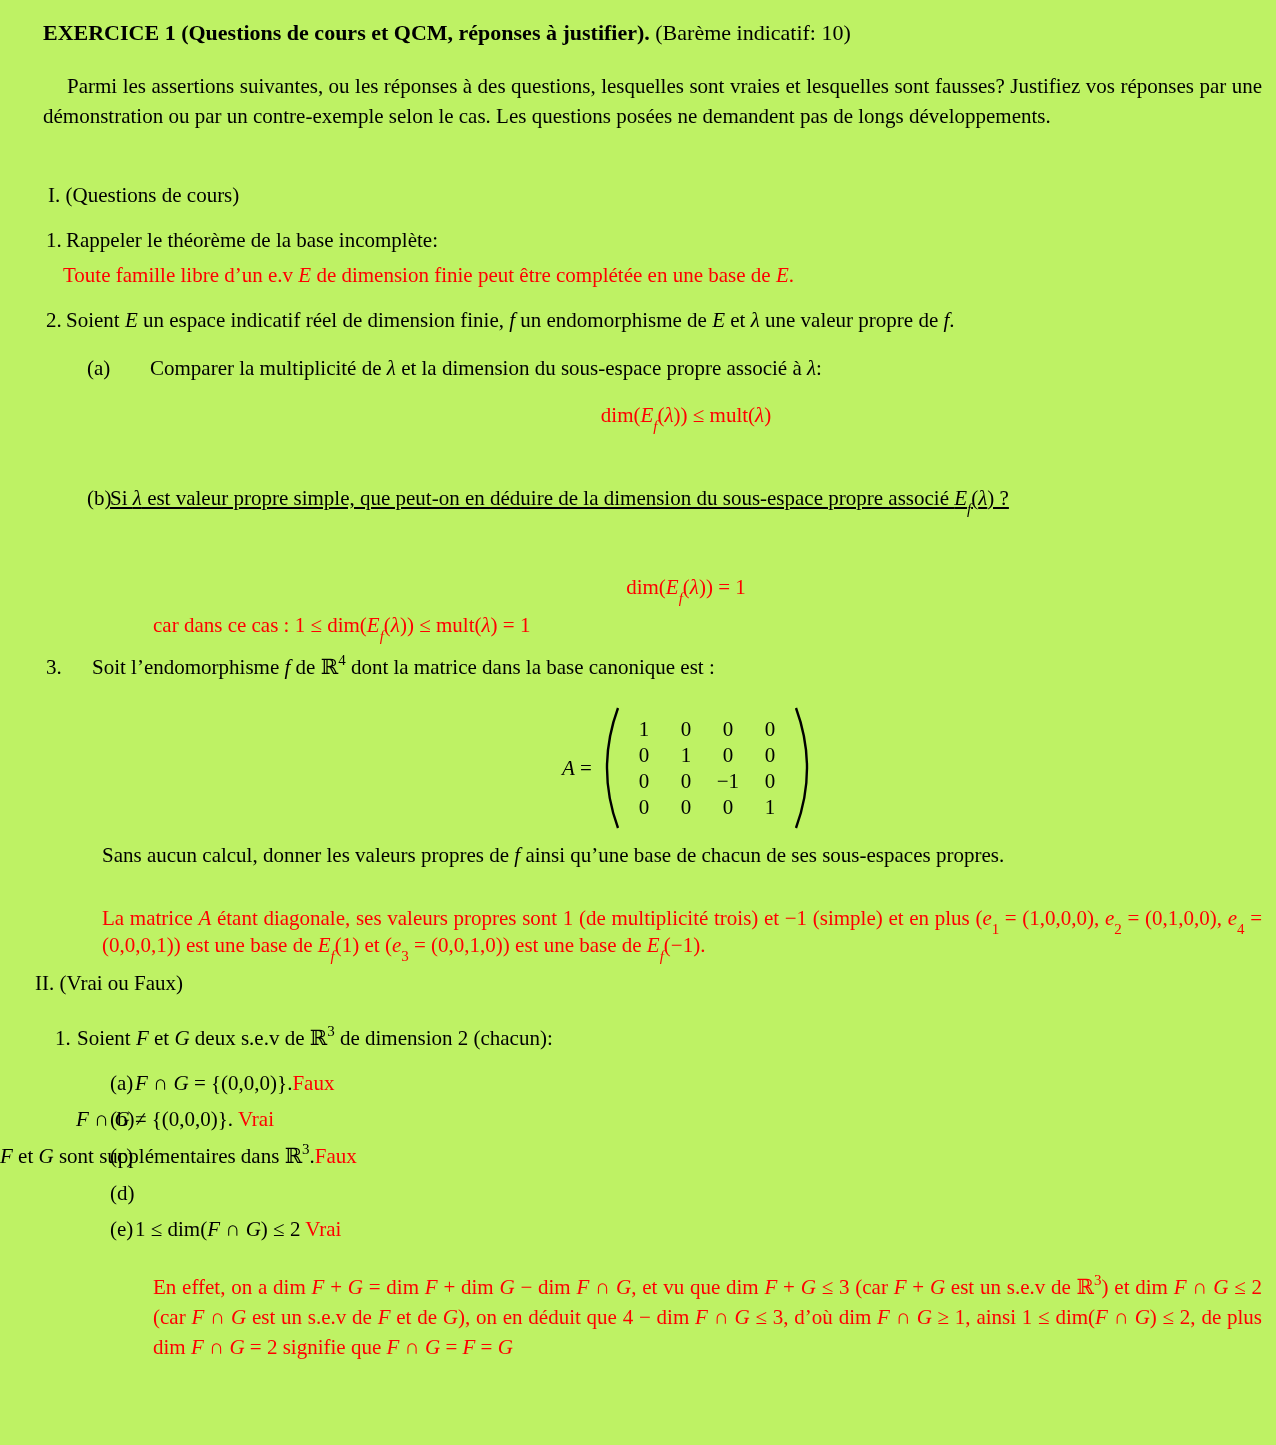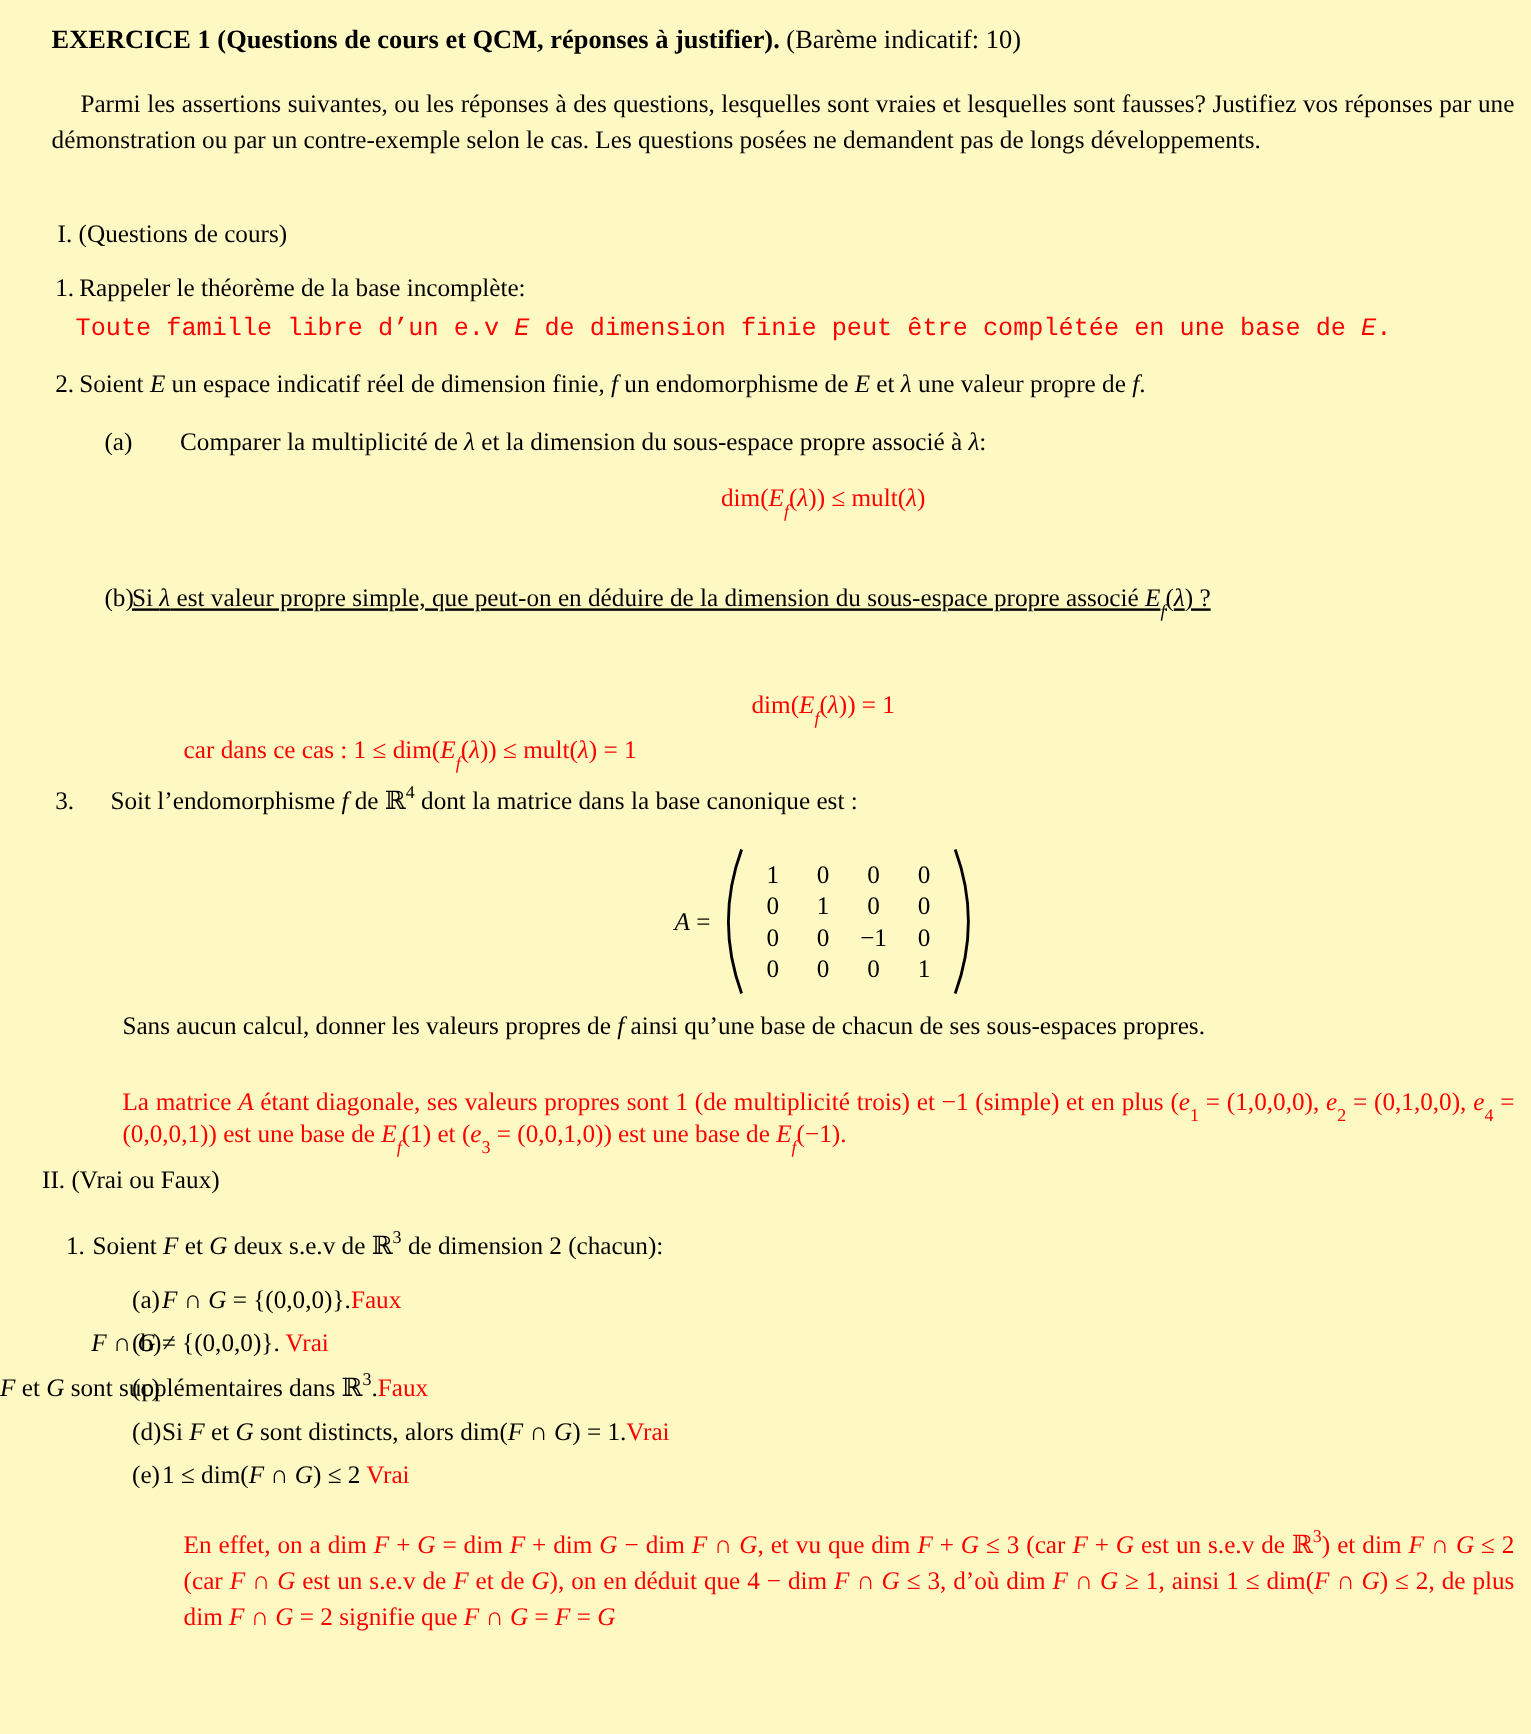--- a/index.html
+++ b/index.html
@@ -1,17 +1,17 @@
 <!DOCTYPE html>
 <html lang="fr" style="--red: #ff0000;"><head>
 <meta charset="utf-8">
 <style>
   html,body{margin:0;padding:0;background:#ffffff;}
   .page{
-    position:relative;width:1276px;height:1445px;background:#fef9c3;
+    position:relative;width:1276px;height:1445px;background:#bef264;
     font-family:"Liberation Serif","DejaVu Serif",serif;
     font-size:21px;color:#000;overflow:hidden;
   }
   .abs{position:absolute;}
   .lab{position:absolute;}
   .i{font-style:italic;}
   .b{font-weight:700;}
   .red{color:var(--red,#ff0000);}
   .just{text-align:justify;}
   .center{text-align:center;}
@@ -33,21 +33,21 @@
 
   <div class="abs just" style="top:71px;left:43px;right:14px;line-height:30px;text-indent:24px;">Parmi les assertions suivantes, ou les réponses à des questions, lesquelles sont vraies et lesquelles sont fausses? Justifiez vos réponses par une démonstration ou par un contre-exemple selon le cas. Les questions posées ne demandent pas de longs développements.</div>
 
   <div class="abs" style="top:183px;left:48px;">I. (Questions de cours)</div>
 
   <div class="abs" style="top:228px;left:0;right:14px;">
     <span class="lab" style="left:46px;">1.</span>
     <div style="margin-left:66px;">Rappeler le théorème de la base incomplète:</div>
   </div>
 
-  <div class="abs red" style="top:263px;left:63px;right:14px;font-family:Liberation Mono, monospace;"><span>Toute famille libre d’un e.v </span><span class="i">E</span><span> de dimension finie peut être complétée en une base de </span><span class="i">E</span><span>.</span></div>
+  <div class="abs red" style="top:263px;left:63px;right:14px;"><span>Toute famille libre d’un e.v </span><span class="i">E</span><span> de dimension finie peut être complétée en une base de </span><span class="i">E</span><span>.</span></div>
 
   <div class="abs" style="top:308px;left:0;right:14px;">
     <span class="lab" style="left:46px;">2.</span>
     <div style="margin-left:66px;"><span>Soient </span><span class="i">E</span><span> un espace indicatif réel de dimension finie, </span><span class="i">f</span><span> un endomorphisme de </span><span class="i">E</span><span> et </span><span class="i">λ</span><span> une valeur propre de </span><span class="i">f</span><span>.</span></div>
   </div>
 
   <div class="abs" style="top:356px;left:0;right:14px;">
     <span class="lab" style="left:87px;">(a)</span>
     <div style="margin-left:110px;padding-left:40px;"><span>Comparer la multiplicité de </span><span class="i">λ</span><span> et la dimension du sous-espace propre associé à </span><span class="i">λ</span><span>:</span></div>
   </div>
@@ -114,21 +114,20 @@
   <div class="abs" style="top:1107px;left:0;right:14px;">
     <span class="lab" style="left:110px;">(b)</span>
     <div style="margin-left:76px;"><span class="i">F</span><span> ∩ </span><span class="i">G</span><span> ≠ {(0,0,0)}. </span><span class="red">Vrai</span></div>
   </div>
   <div class="abs" style="top:1144px;left:0;right:14px;">
     <span class="lab" style="left:110px;">(c)</span>
     <div style=""><span class="i">F</span><span> et </span><span class="i">G</span><span> sont supplémentaires dans </span><span>ℝ</span><sup>3</sup><span>.</span><span class="red">Faux</span></div>
   </div>
   <div class="abs" style="top:1181px;left:0;right:14px;">
     <span class="lab" style="left:110px;">(d)</span>
-    <div style="margin-left:135px;"><span>Si </span><span class="i">F</span><span> et </span><span class="i">G</span><span> sont distincts, alors dim(</span><span class="i">F</span><span> ∩ </span><span class="i">G</span><span>) = 1.</span><span class="red">Vrai</span></div>
   </div>
   <div class="abs" style="top:1217px;left:0;right:14px;">
     <span class="lab" style="left:110px;">(e)</span>
     <div style="margin-left:135px;"><span>1 ≤ dim(</span><span class="i">F</span><span> ∩ </span><span class="i">G</span><span>) ≤ 2 </span><span class="red">Vrai</span></div>
   </div>
 
   <div class="abs red just" style="top:1272px;left:153px;width:1109px;line-height:30px;"><span>En effet, on a dim </span><span class="i">F</span><span> + </span><span class="i">G</span><span> = dim </span><span class="i">F</span><span> + dim </span><span class="i">G</span><span> − dim </span><span class="i">F</span><span> ∩ </span><span class="i">G</span><span>, et vu que dim </span><span class="i">F</span><span> + </span><span class="i">G</span><span> ≤ 3 (car </span><span class="i">F</span><span> + </span><span class="i">G</span><span> est un s.e.v de </span><span>ℝ</span><sup>3</sup><span>) et dim </span><span class="i">F</span><span> ∩ </span><span class="i">G</span><span> ≤ 2 (car </span><span class="i">F</span><span> ∩ </span><span class="i">G</span><span> est un s.e.v de </span><span class="i">F</span><span> et de </span><span class="i">G</span><span>), on en déduit que 4 − dim </span><span class="i">F</span><span> ∩ </span><span class="i">G</span><span> ≤ 3, d’où dim </span><span class="i">F</span><span> ∩ </span><span class="i">G</span><span> ≥ 1, ainsi 1 ≤ dim(</span><span class="i">F</span><span> ∩ </span><span class="i">G</span><span>) ≤ 2, de plus dim </span><span class="i">F</span><span> ∩ </span><span class="i">G</span><span> = 2 signifie que </span><span class="i">F</span><span> ∩ </span><span class="i">G</span><span> = </span><span class="i">F</span><span> = </span><span class="i">G</span></div>
 
 </div>
 

